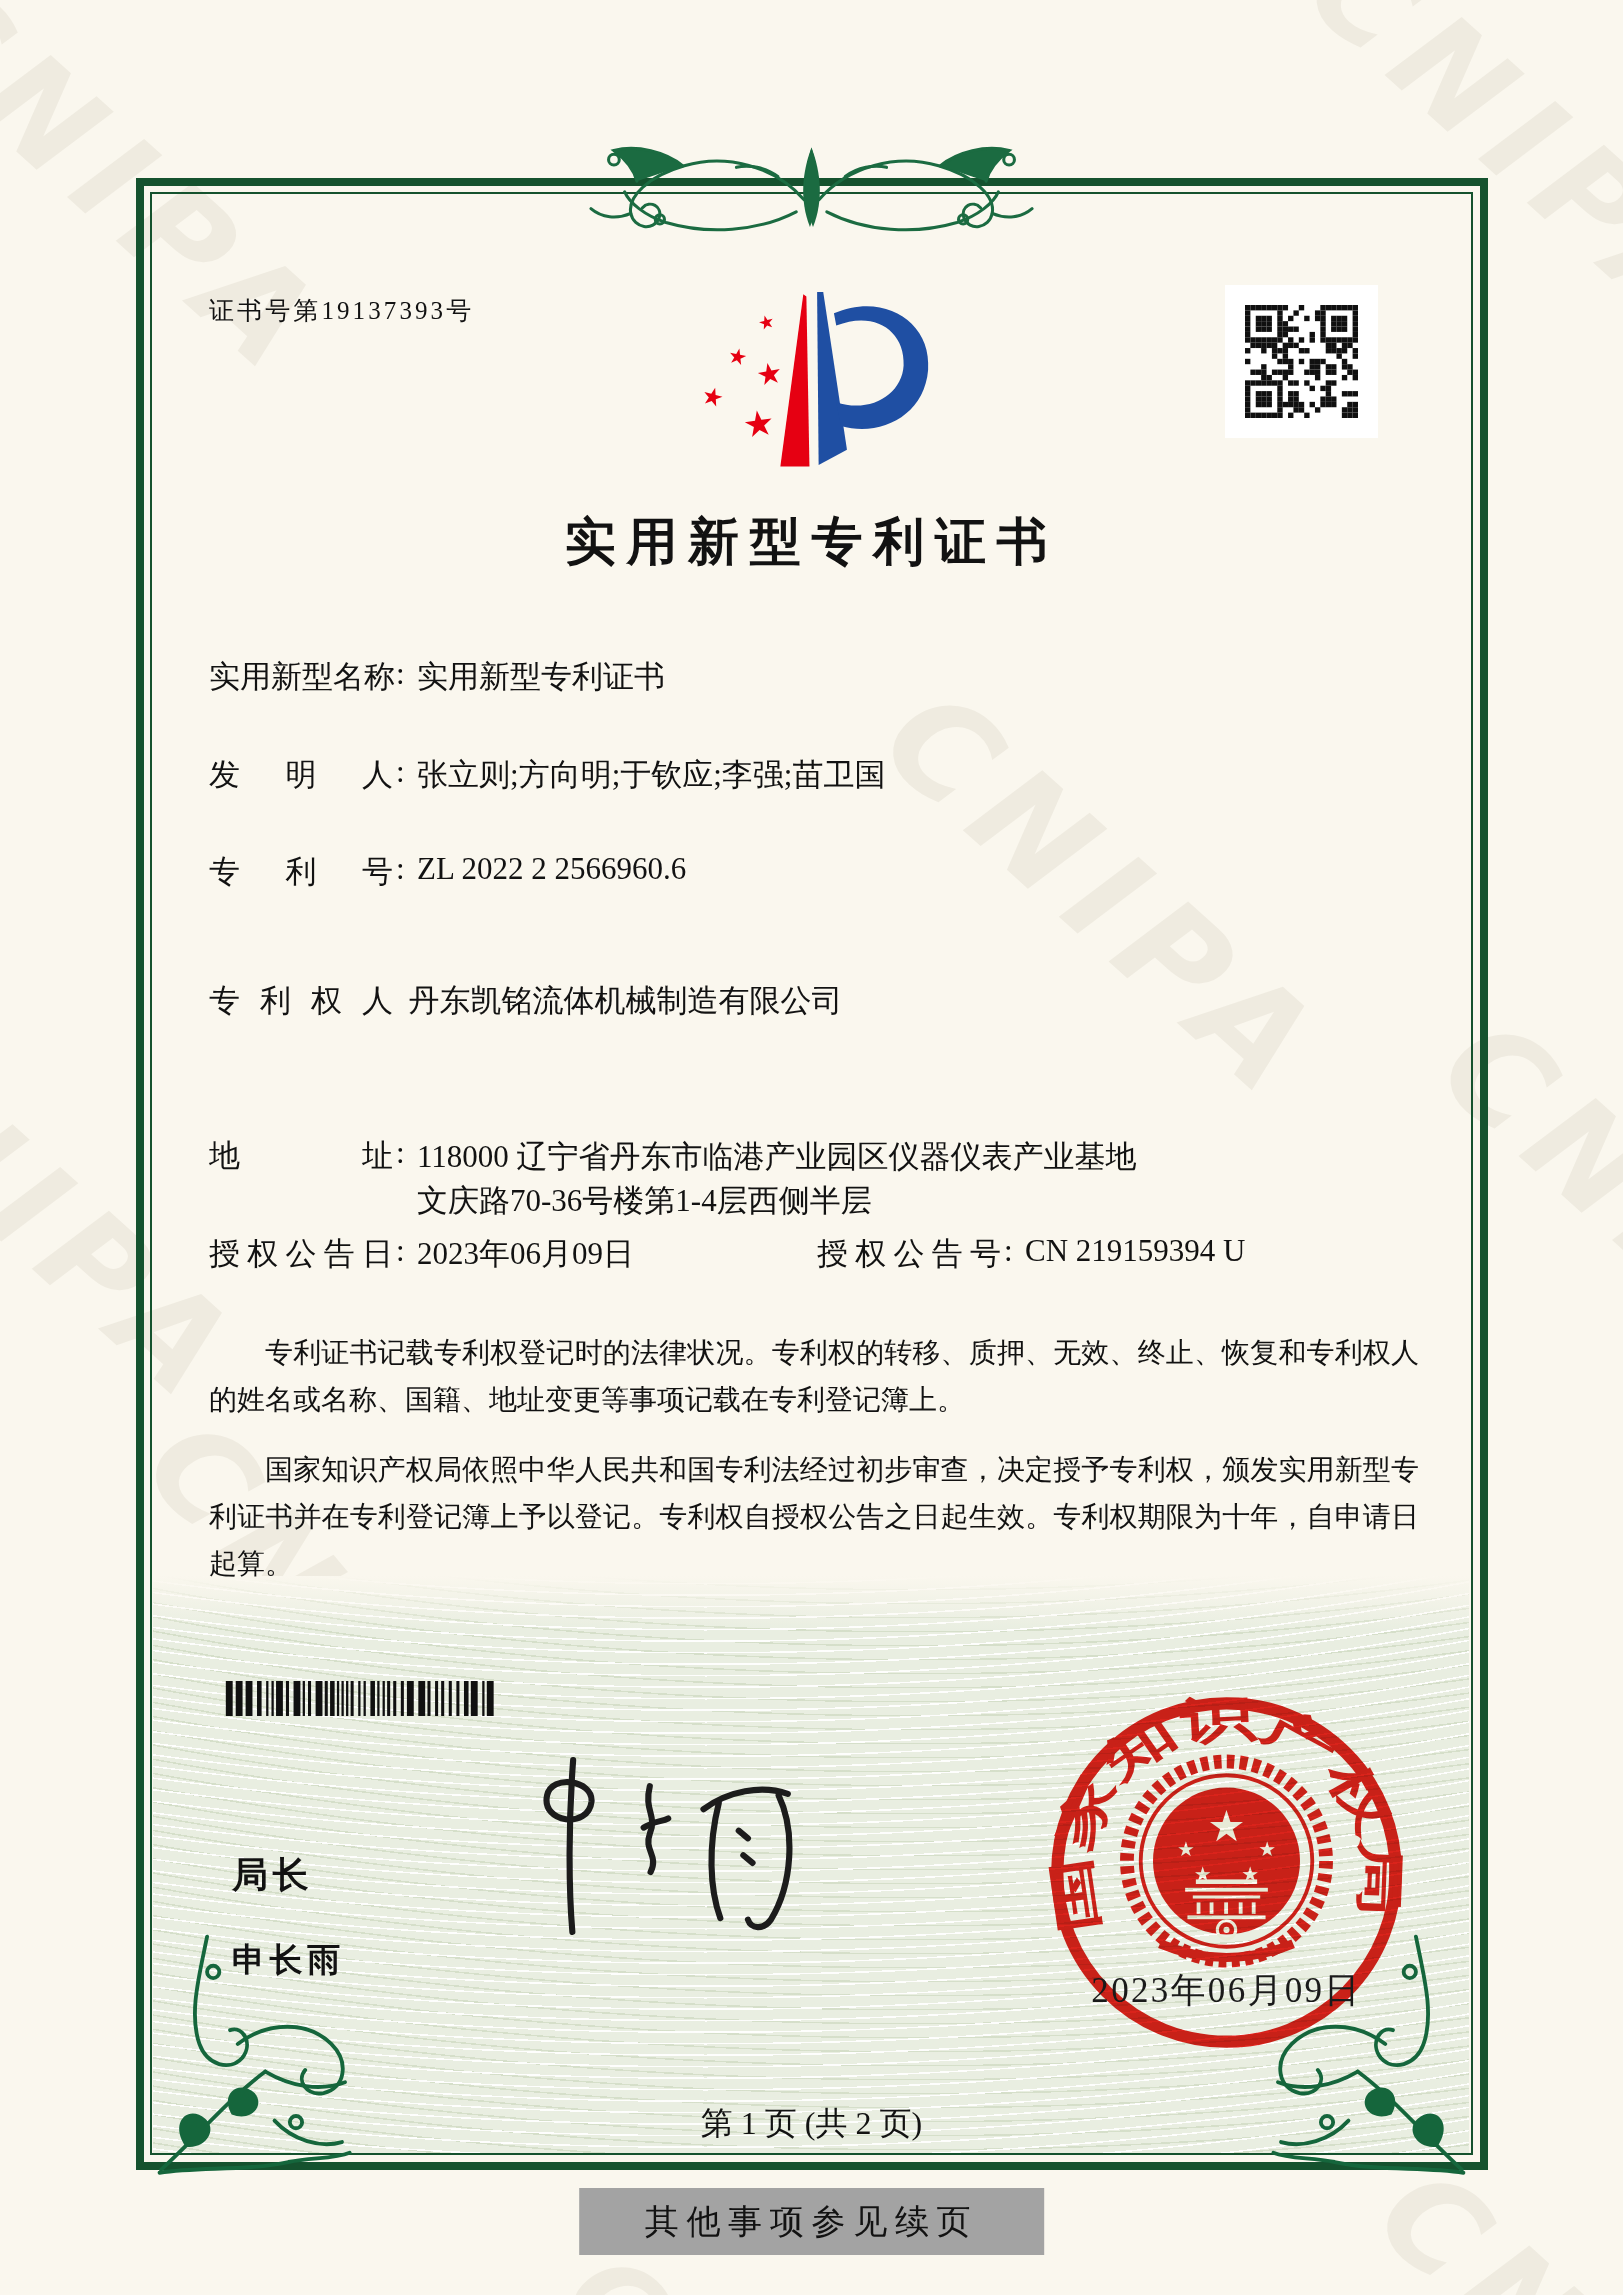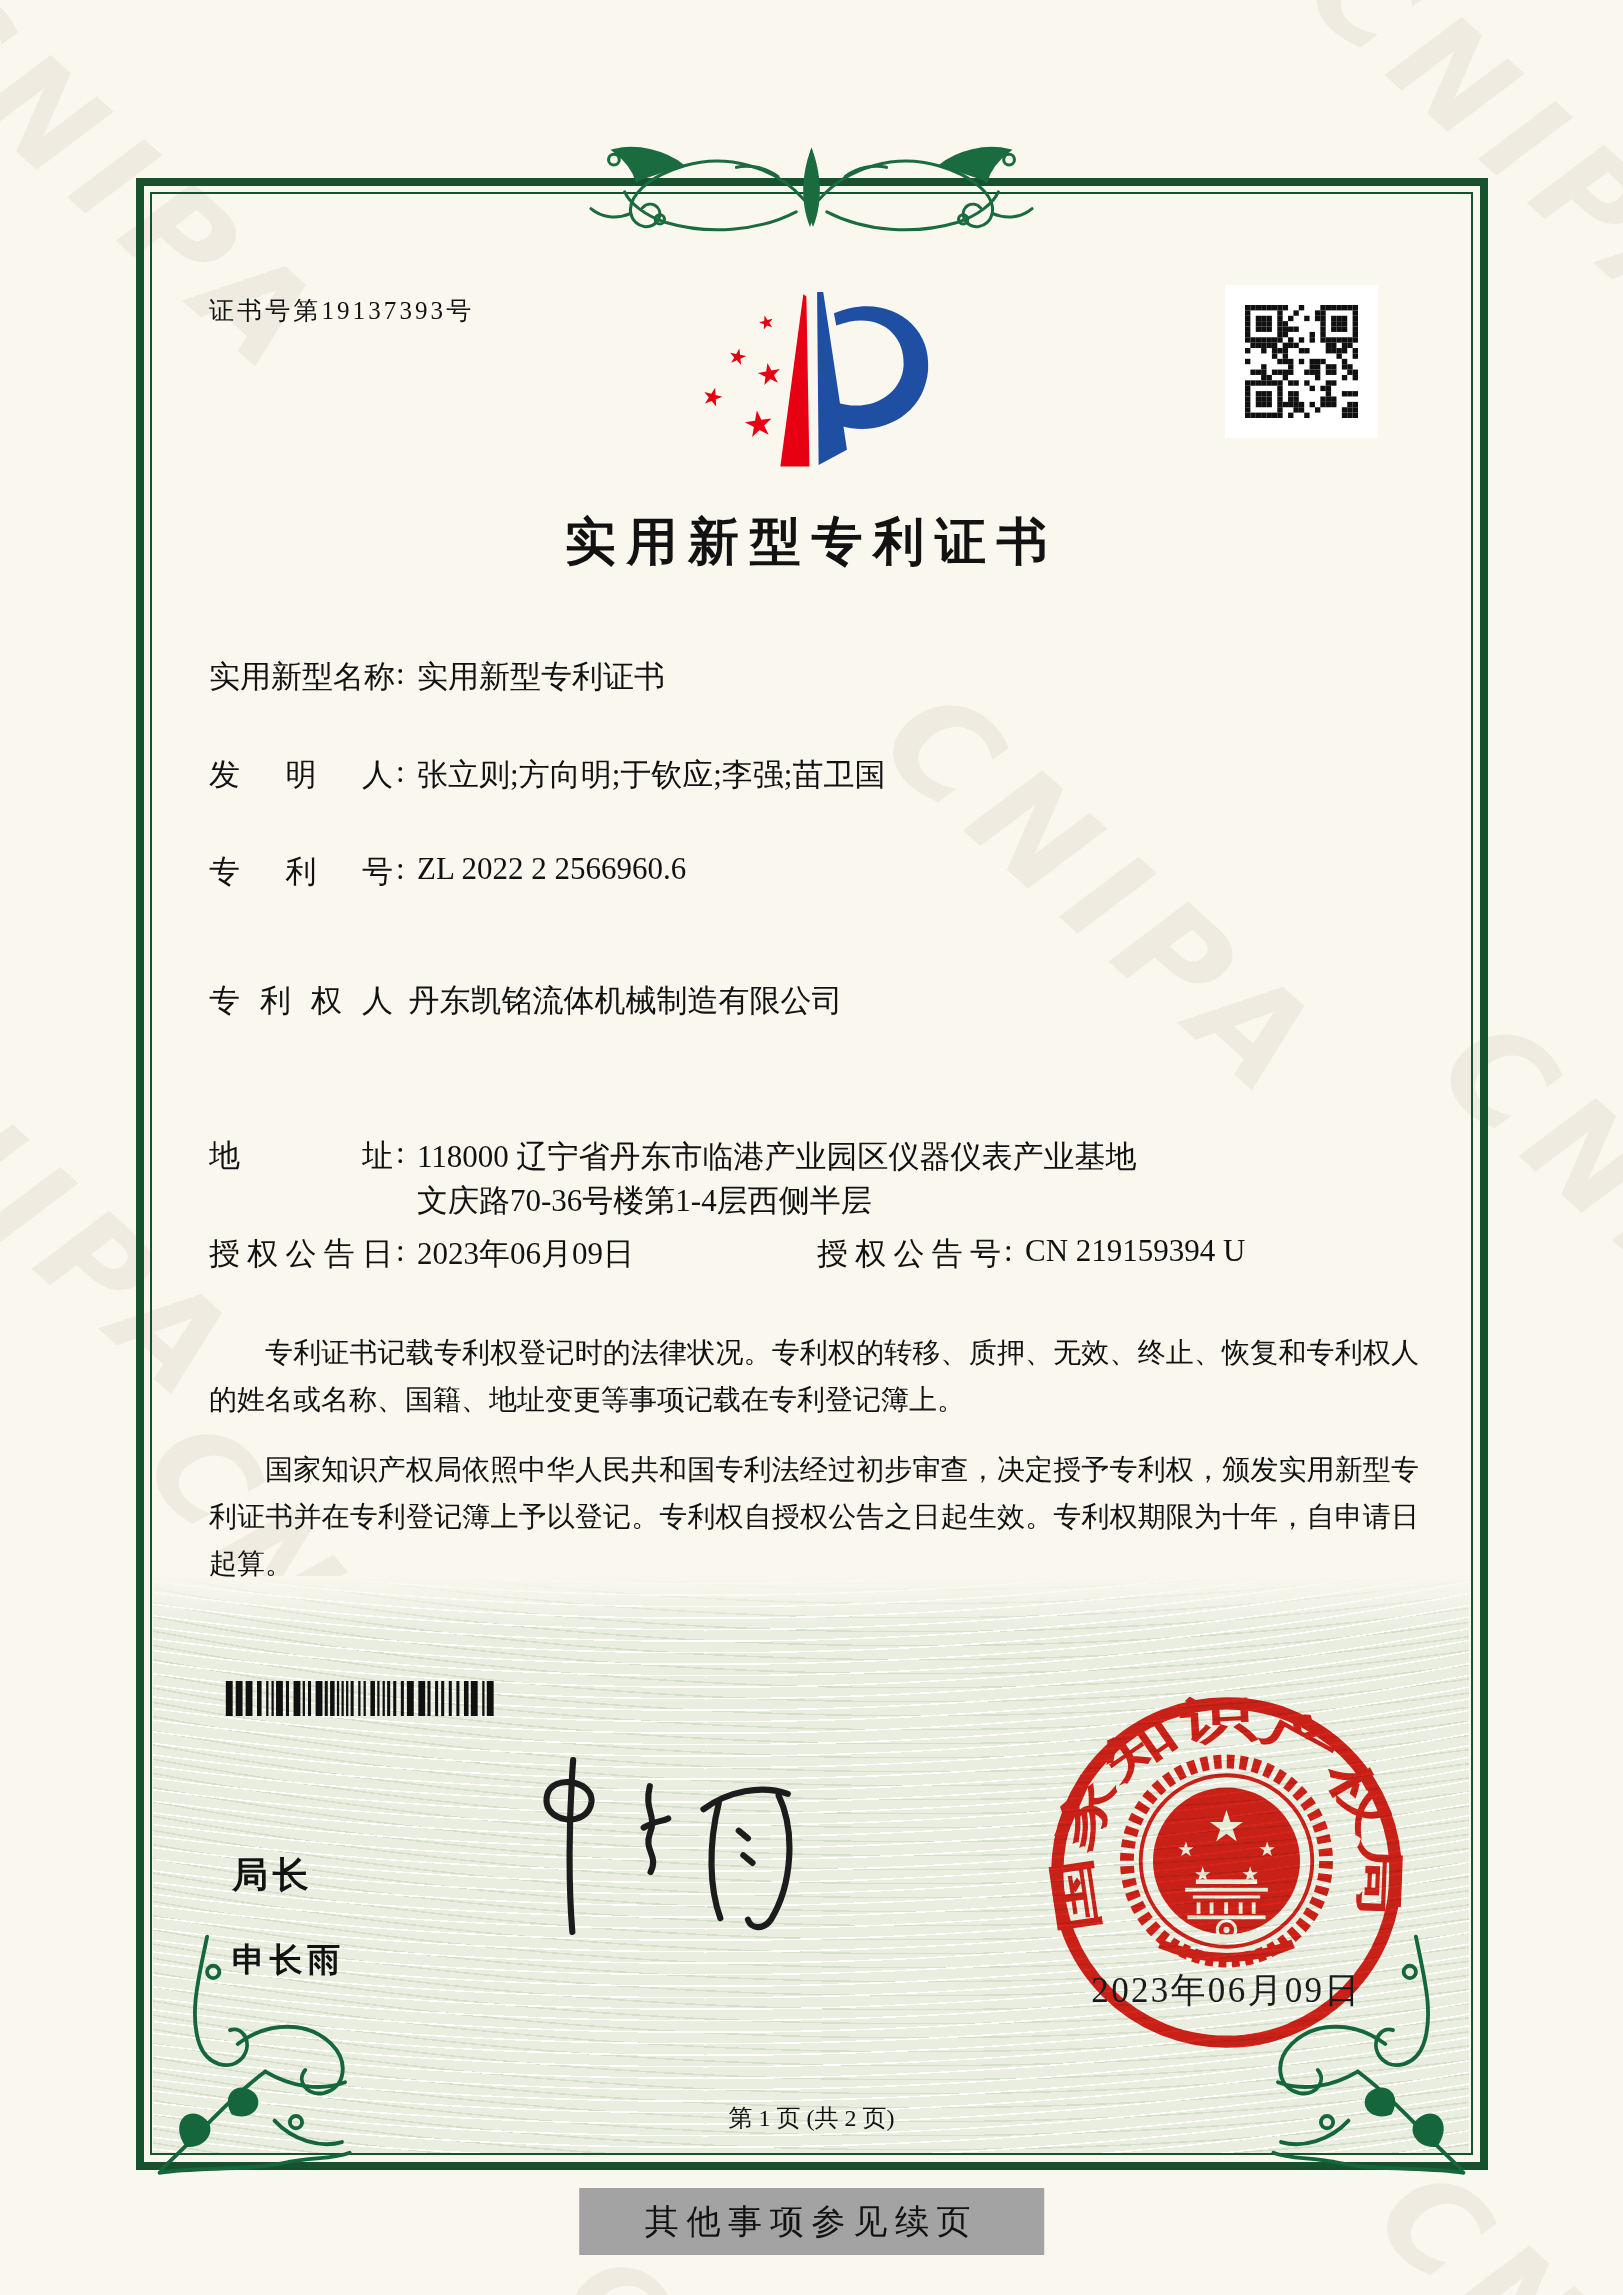--- a/index.html
+++ b/index.html
@@ -48,21 +48,21 @@
       font-family:Liberation Sans, sans-serif;letter-spacing:4.6px;z-index:4;}
   .signer-name{position:absolute;left:232px;top:1938px;font-size:33px;font-weight:600;
       font-family:"Liberation Sans","DejaVu Sans",sans-serif;letter-spacing:4.6px;z-index:4;}
   .signature{position:absolute;left:475px;top:1737px;z-index:5;}
   
   .seal{position:absolute;left:1045px;top:1691px;width:363px;height:363px;z-index:5;
       opacity:0.94;mix-blend-mode:multiply;}
   .seal-date{position:absolute;left:1045px;top:1967px;width:363px;text-align:center;
       font-size:35px;color:#1a1a1a;letter-spacing:2.3px;z-index:6;}
   
-  .page-info{position:absolute;left:50%;transform:translateX(-50%);top:2102px;font-size:24px;z-index:4;}
+  .page-info{position:absolute;left:50%;transform:translateX(-50%);top:2102px;font-size:32px;z-index:4;}
   .cont-note{position:absolute;left:50%;transform:translateX(-50%);top:2188px;background:#a3a3a3;
       padding:10.7px 66px;font-size:34px;letter-spacing:7.7px;white-space:nowrap;z-index:4;}
 </style>
 </head>
 <body>
 
 <div class="page">
 
   <div class="wm" style="left:-31px;top:-54px;font-size:130px;transform:rotate(42deg);">CNIPA</div>
   <div class="wm" style="left:1380px;top:-92px;font-size:130px;transform:rotate(42deg);">CNIPA</div>

